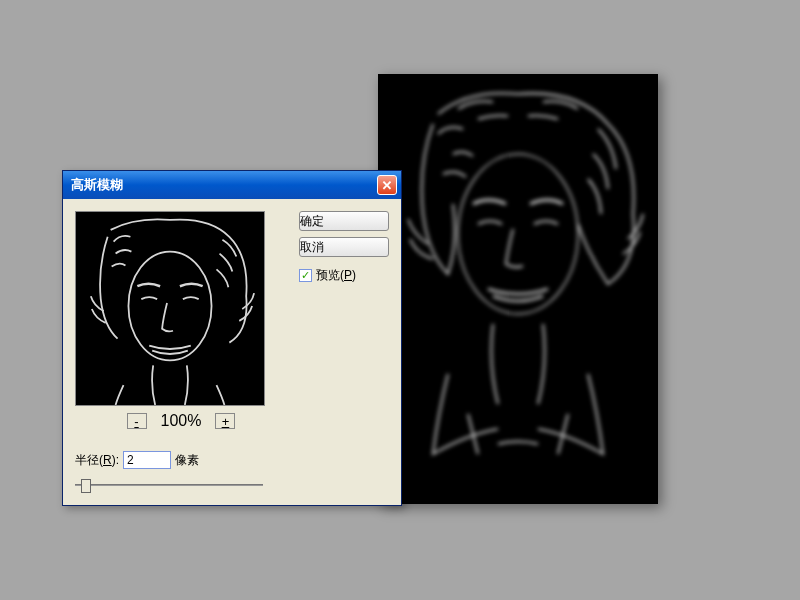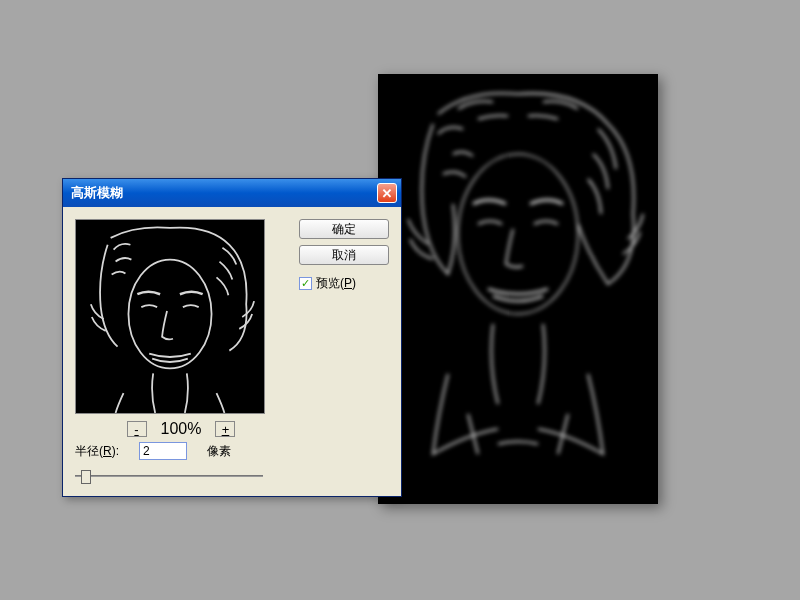--- a/index.html
+++ b/index.html
@@ -23,21 +23,21 @@
       overflow: hidden;
     }
     .canvas-image svg {
       width: 100%;
       height: 100%;
       filter: blur(2px);
     }
     .dialog {
       position: absolute;
       left: 62px;
-      top: 178px;
+      top: 170px;
       width: 340px;
       background: #ece9d8;
       border: 1px solid #0a246a;
       box-shadow: 3px 3px 8px rgba(0,0,0,0.3);
     }
     .titlebar {
       height: 28px;
       background: linear-gradient(to bottom, #3a8fea 0%, #0058cc 50%, #0a4db8 100%);
       display: flex;
       align-items: center;
@@ -100,22 +100,22 @@
       font-size: 13px;
       text-decoration: underline;
       line-height: 1;
     }
     .zoom-label {
       font-size: 16px;
     }
     .radius-row {
       display: flex;
       align-items: center;
-      gap: 20px;
-      margin-top: 4px;
+      gap: 4px;
+      margin-top: 21px;
     }
     .radius-input {
       width: 48px;
       height: 18px;
       border: 1px solid #7a96df;
       padding: 0 3px;
       font-size: 12px;
     }
     .slider-wrap {
       margin-top: 8px;
@@ -150,21 +150,20 @@
     }
     .action-btn {
       height: 20px;
       border: 1px solid #888;
       background: linear-gradient(#fdfdfd, #e4e4e4);
       border-radius: 3px;
       cursor: pointer;
       font-size: 12px;
       display: flex;
       align-items: center;
-      justify-content: center;
     }
     .checkbox-row {
       display: flex;
       align-items: center;
       gap: 4px;
       margin-top: 4px;
     }
     .checkbox {
       width: 13px;
       height: 13px;

